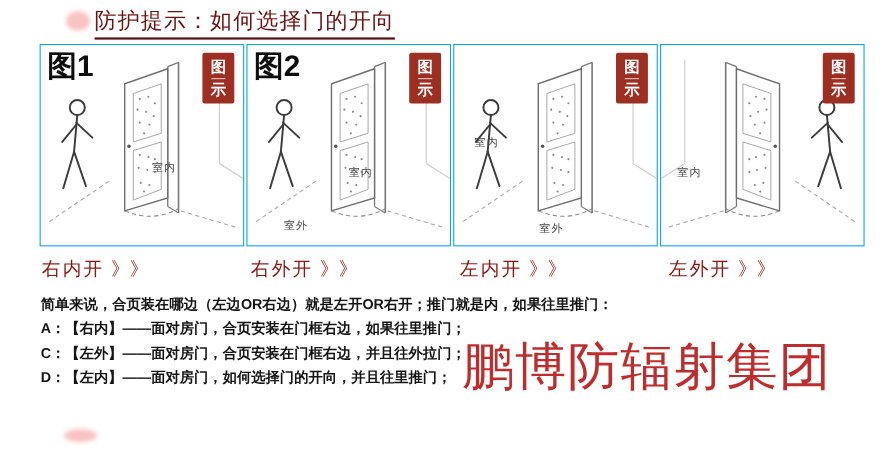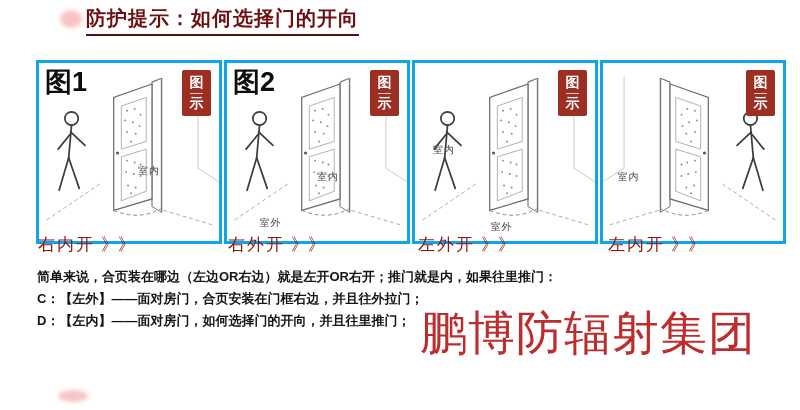--- a/index.html
+++ b/index.html
@@ -4,34 +4,34 @@
 <style>
   html,body{margin:0;padding:0;}
   body{
     width:800px;height:410px;position:relative;overflow:hidden;
     background:#ffffff;
     font-family:"Liberation Sans",sans-serif;
   }
   
   .title{
     position:absolute;left:86px;top:5px;margin:0;
-    font-size:20px;font-weight:bold;color:#6d1012;
+    font-size:20px;font-weight:normal;color:#6d1012;
     letter-spacing:1px;padding-bottom:2px;
     border-bottom:2px solid #571010;
     white-space:nowrap;
   }
   .smudge{position:absolute;background:rgba(235,40,40,.28);filter:blur(2px);border-radius:50%;}
   .smudge.tl{left:60px;top:10px;width:22px;height:18px;}
   .smudge.bl{left:58px;top:390px;width:30px;height:12px;}
 
   
   .panels{position:absolute;top:40px;left:36px;display:flex;gap:2px;}
   .panel{
     position:relative;width:186px;height:184px;
-    border:3px solid #0ea5e9;background:#fff;box-sizing:border-box;margin-top:20px;
+    border:1px solid #0ea5e9;background:#fff;box-sizing:border-box;
   }
   svg.scene{position:absolute;inset:0;width:100%;height:100%;}
   .panel:nth-child(4) svg.scene{transform:scaleX(-1);}
   .fig-label{
     position:absolute;top:1px;left:6px;
     font-size:27px;font-weight:800;color:#0d0d0d;
     text-shadow:0 0 2px #fff,0 0 2px #fff;
   }
   .badge{
     position:absolute;top:7px;right:8px;width:29px;height:46px;
@@ -177,26 +177,27 @@
 </div>
 
 <div class="directions">
   <div class="dir">
     <span>右内开</span><span class="arr">》》</span>
   </div>
   <div class="dir">
     <span>右外开</span><span class="arr">》》</span>
   </div>
   <div class="dir">
+    <span>左内开</span><span class="arr">》》</span>
+  </div>
+  <div class="dir">
     <span>左外开</span><span class="arr">》》</span>
-  </div>
-  <div class="dir">
-    <span>左内开</span><span class="arr">》》</span>
   </div>
 </div>
 
 <div class="explain">
   <p>简单来说，合页装在哪边（左边OR右边）就是左开OR右开；推门就是内，如果往里推门：</p>
+  <p>A：【右内】——面对房门，合页安装在门框右边，如果往里推门；</p>
   <p>C：【左外】——面对房门，合页安装在门框右边，并且往外拉门；</p>
   <p>D：【左内】——面对房门，如何选择门的开向，并且往里推门；</p>
 </div>
 
 <div class="watermark">鹏博防辐射集团</div>
 
 </body></html>

